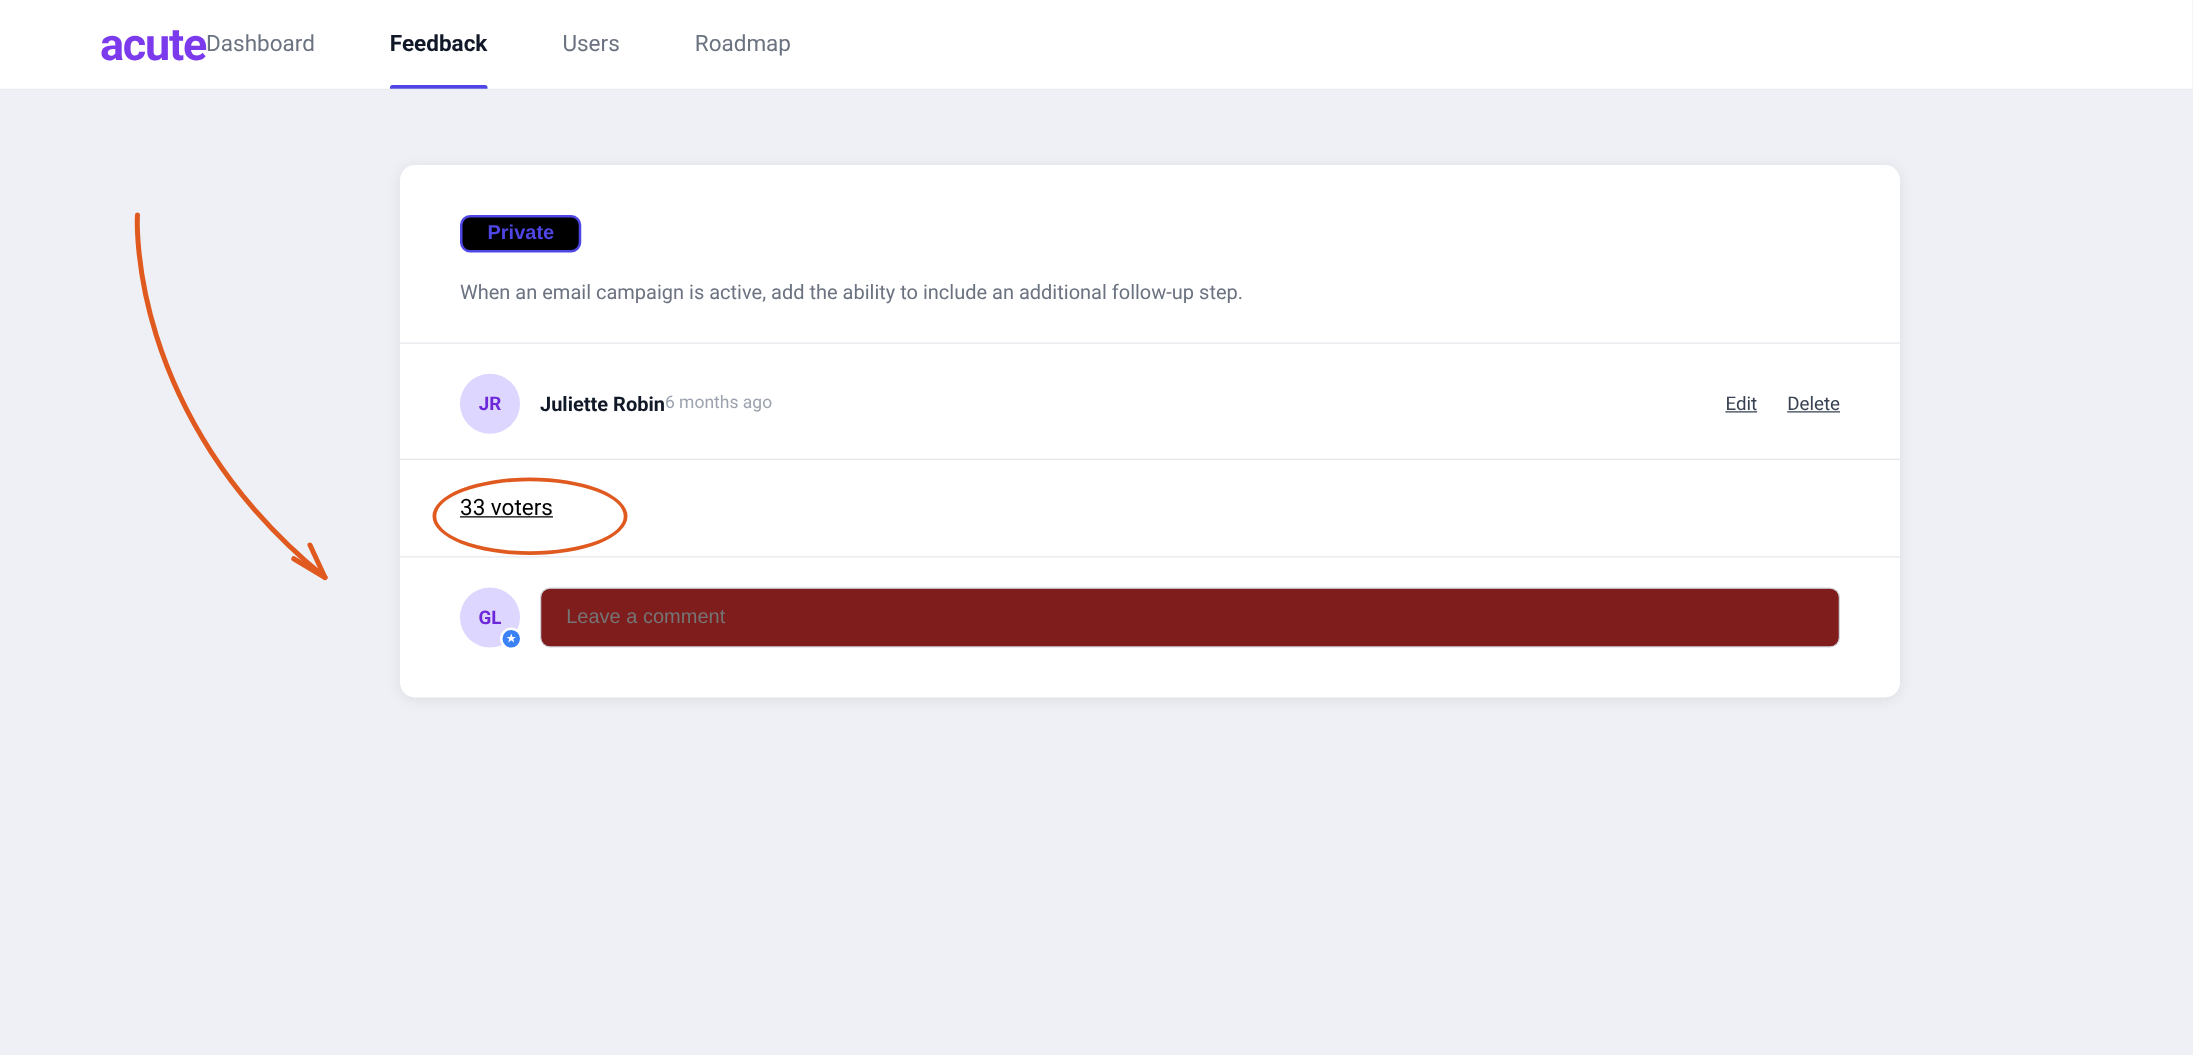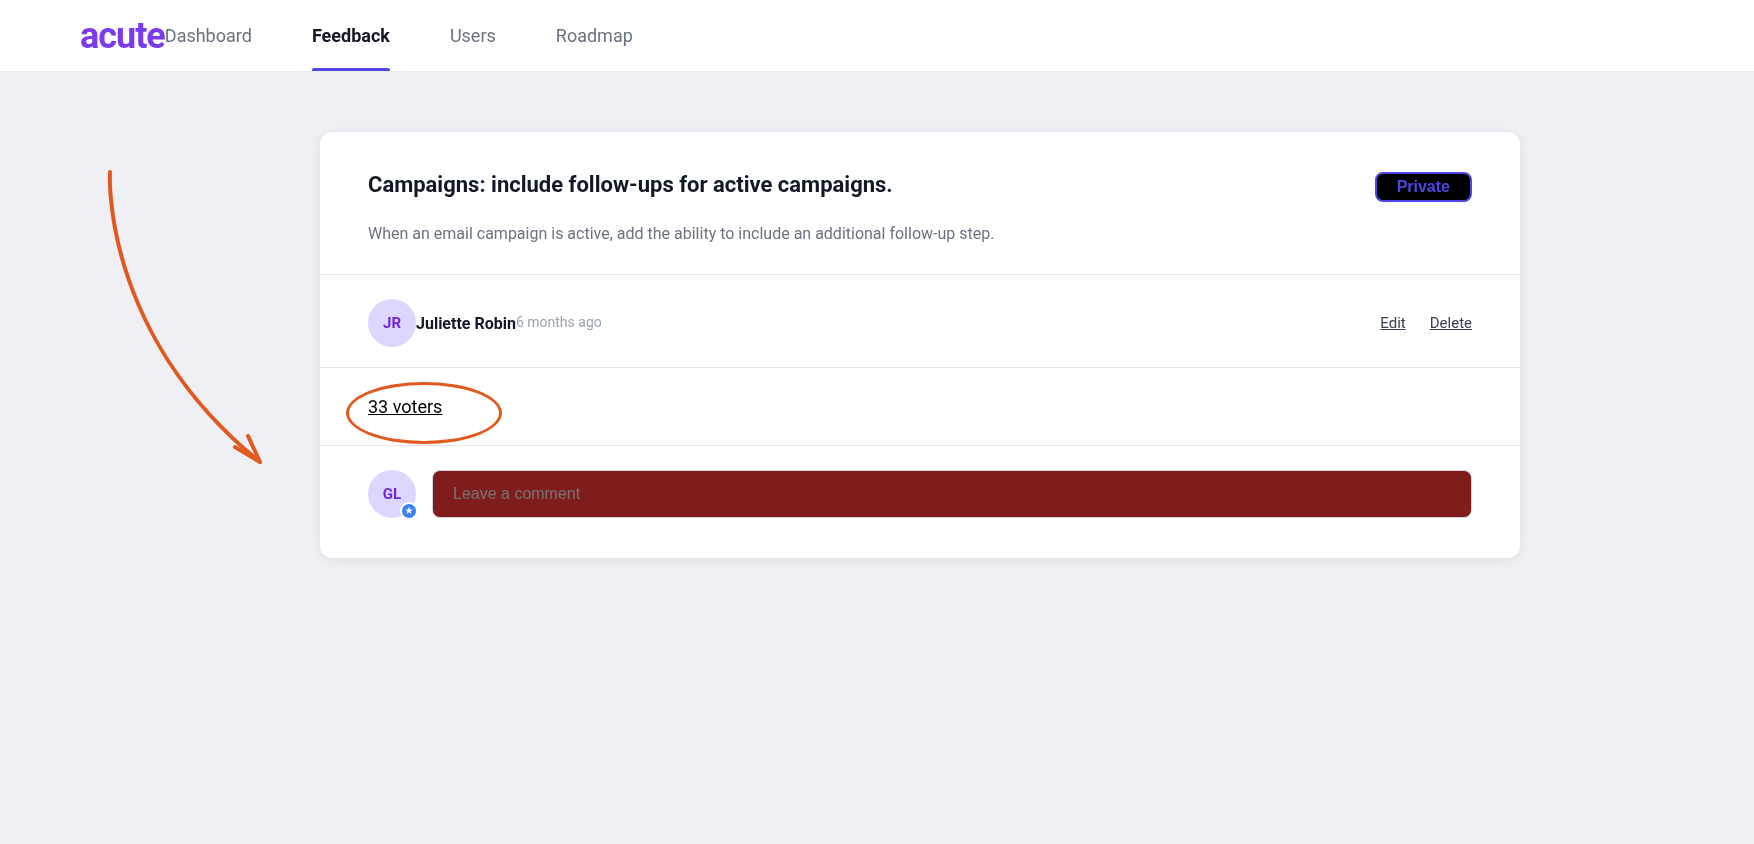--- a/index.html
+++ b/index.html
@@ -144,20 +144,21 @@
     .author-row {
       display: flex;
       align-items: center;
       justify-content: space-between;
       padding: 24px 0 20px 0;
     }
 
     .author-left {
       display: flex;
       align-items: center;
+      gap: 16px;
     }
 
     .avatar {
       width: 48px;
       height: 48px;
       border-radius: 50%;
       background: #ddd6fe;
       display: flex;
       align-items: center;
       justify-content: center;
@@ -313,21 +314,20 @@
 
       <path d="M 30 20 C 30 20 20 180 180 310" stroke="#e05a20" stroke-width="4" fill="none" stroke-linecap="round"></path>
 
       <path d="M 180 310 L 155 295 M 180 310 L 168 284" stroke="#e05a20" stroke-width="4" stroke-linecap="round" stroke-linejoin="round"></path>
     </svg>
   </div>
 
   <div class="card">
 
     <div class="card-header">
-      <h2 class="card-title">Campaigns: include follow-ups for active campaigns.</h2>
       <button class="private-btn">Private</button>
     </div>
 
     <p class="card-description">When an email campaign is active, add the ability to include an additional follow-up step.</p>
 
     <hr class="divider">
 
     <div class="author-row">
       <div class="author-left">
         <div class="avatar">JR</div>

